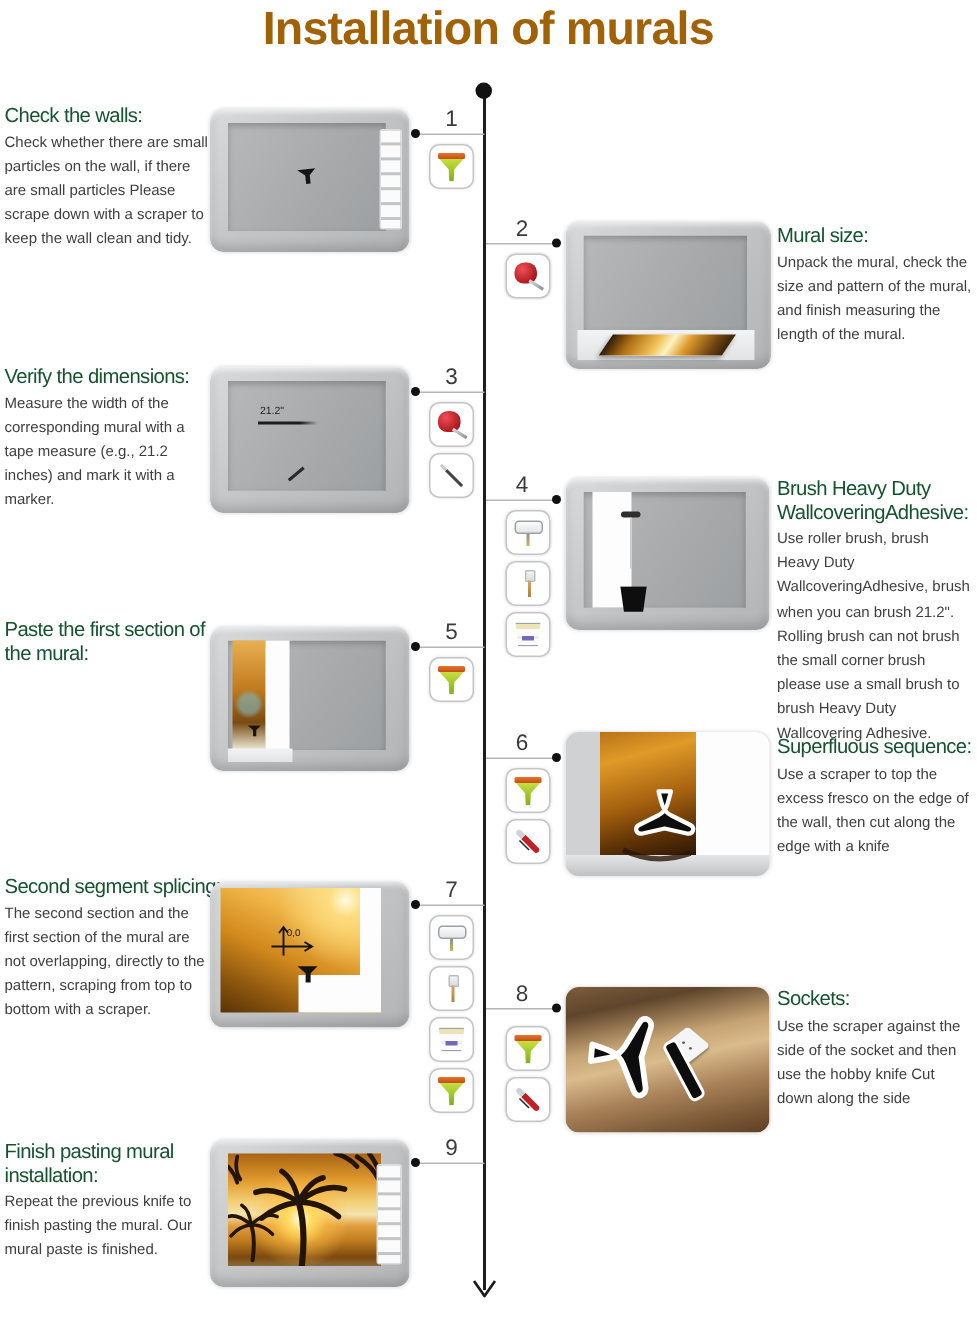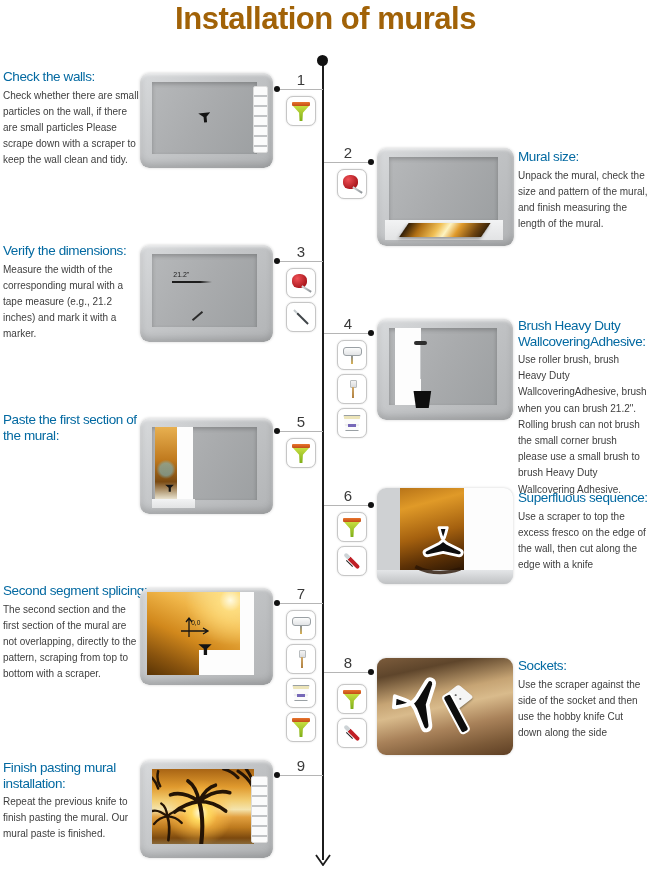--- a/index.html
+++ b/index.html
@@ -55,21 +55,21 @@
         background:linear-gradient(180deg,#ece4b8 0 22%,#fbfbfb 22% 55%,#efefef 55% 70%,#fbfbfb 70%);
         border:1px solid #9aa0a4;box-sizing:border-box;}
   .ic-bucket::after{content:"";position:absolute;left:7px;top:12px;width:8px;height:3px;background:#7668b8;}
   
   .ic-knife::before{content:"";position:absolute;left:1px;top:9px;width:20px;height:3.5px;border-radius:2px;
         background:linear-gradient(90deg,#cdd3d6 0 30%,#c0２026 30%);
         background:linear-gradient(90deg,#cdd3d6 0 30%,#c02026 30%);transform:rotate(45deg);}
   .ic-knife::after{content:"";position:absolute;left:4px;top:13px;width:9px;height:1px;background:#222;transform:rotate(45deg);}
   
   .stext{position:absolute;width:136px;}
-  .stext h3{margin:0 0 3px 0;font-size:13.5px;font-weight:400;letter-spacing:-0.4px;color:#0369a1;line-height:1.15;}
+  .stext h3{margin:0 0 3px 0;font-size:13.5px;font-weight:400;letter-spacing:-0.4px;color:#14532d;line-height:1.15;}
   .stext h3.nowrap{white-space:nowrap;}
   .stext p{margin:0;font-size:10px;line-height:1.62;color:#3e3e3e;}
   .stext.right{width:131px;}
   
   .img{position:absolute;border-radius:9px;overflow:hidden;box-shadow:0 0 3px rgba(0,0,0,.18);}
   .frame{position:absolute;inset:0;border-radius:9px;
          background:linear-gradient(135deg,#d8dadc 0%,#c3c5c7 45%,#b2b4b6 100%);
          box-shadow:inset 0 -4px 7px rgba(0,0,0,.16), inset 0 2px 3px rgba(255,255,255,.65);}
   .wall{position:absolute;left:9%;right:12%;top:9%;bottom:15%;
         background:linear-gradient(120deg,#b6b8ba 0%,#a9abad 50%,#9da0a2 100%);

